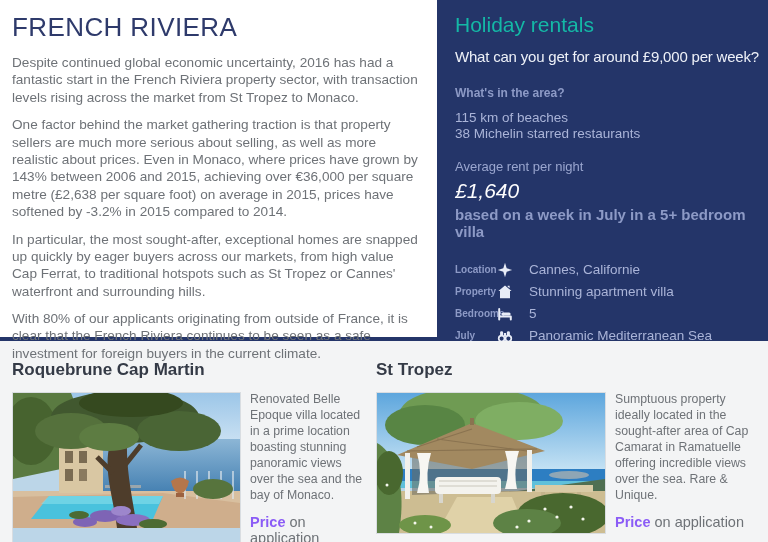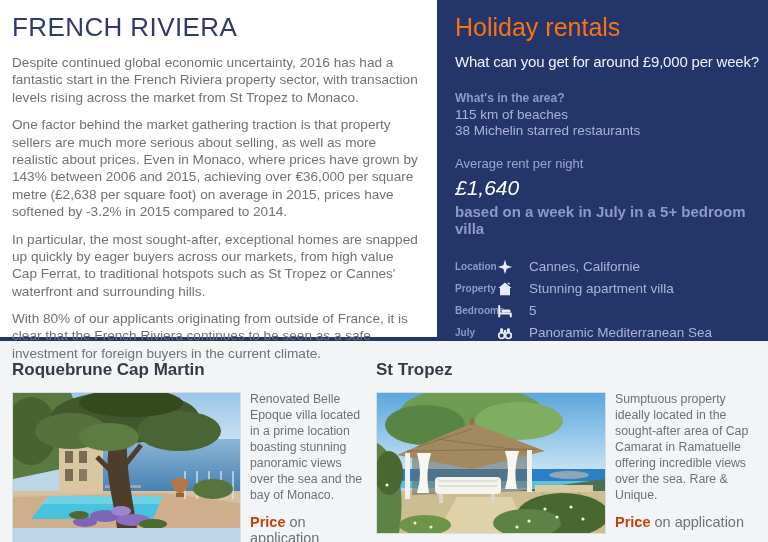--- a/index.html
+++ b/index.html
@@ -21,26 +21,26 @@
     letter-spacing: 0.4px; margin: 2px 0 11px;
   }
   .article p {
     font-size: 13.6px; color: #6e7277; line-height: 1.28;
     margin: 0 0 10px;
   }
   .panel {
     flex: 1; background: #243569; color: #fff;
     padding: 13px 14px 0 18px; overflow: hidden;
   }
-  .panel h2 { font-size: 25px; font-weight: 400; color: #f97316; margin: 0 0 11px; }
+  .panel h2 { font-size: 21px; font-weight: 400; color: #14b8a6; margin: 0 0 11px; }
   .panel .subtitle {
     font-size: 15px; color: #eef1f8; white-space: nowrap;
     letter-spacing: -0.2px; margin-bottom: 21px;
   }
-  .panel .small-head { font-size: 12px; font-weight: 700; color: #8d9ac6; margin-bottom: 2px; }
+  .panel .small-head { font-size: 12px; font-weight: 700; color: #8d9ac6; margin-bottom: 10px; }
   .panel .area-item { font-size: 13.5px; color: #aab4d8; line-height: 1.18; }
   .panel .rent-head { font-size: 13px; color: #9aa6cf; margin-top: 17px; }
   .panel .rent-value { font-size: 21px; color: #fdfdfe; margin: 5px 0 3px; font-style: italic; }
   .panel .rent-note { font-size: 15px; font-weight: 700; color: #8d9ac6; }
   .details { margin-top: 19px; }
   .detail-row { display: grid; grid-template-columns: 42px 32px 1fr; align-items: center; height: 22px; }
   .detail-label { font-size: 10px; font-weight: 700; color: #8d9ac6; }
   .detail-value { font-size: 13.5px; color: #aab4d8; white-space: nowrap; }
   .dicon { width: 16px; height: 16px; display: block; }
   
@@ -50,21 +50,21 @@
   .listing.l1 { flex: 1; padding-left: 2px; padding-right: 10px; }
   .listing h3 { font-size: 17px; font-weight: 700; color: #343a46; margin: 0 0 12px; }
   .listing-body { display: flex; gap: 9px; }
   .photo {
     border: 1px solid #d9dde1; background: #bcd6e8; flex: none;
   }
   .photo svg { display: block; }
   .listing-text { flex: 1; min-width: 0; }
   .listing-desc { font-size: 12.3px; color: #6e7277; line-height: 1.3; }
   .price-line { margin-top: 10px; font-size: 14.5px; color: #6e7277; }
-  .price-line b { color: #c2410c; font-weight: 700; }
+  .price-line b { color: #8b5cf6; font-weight: 700; }
 </style>
 </head>
 <body>
 
 <div class="page">
 
   <div class="top">
 
     <div class="article">
       <h1>FRENCH RIVIERA</h1>

